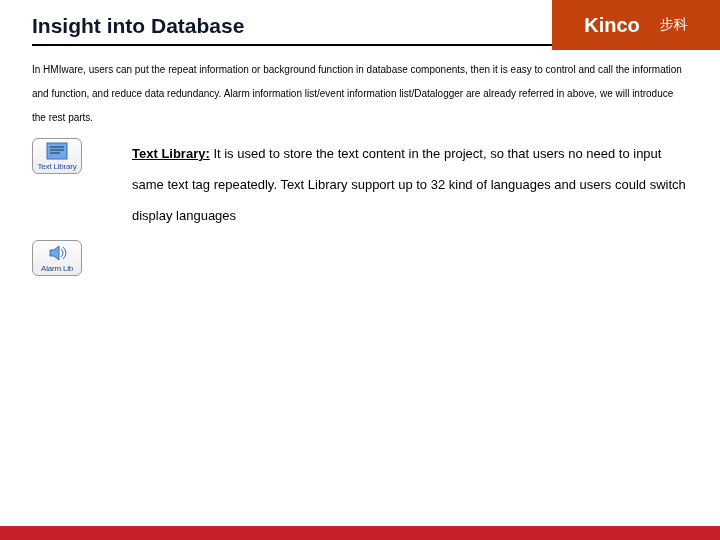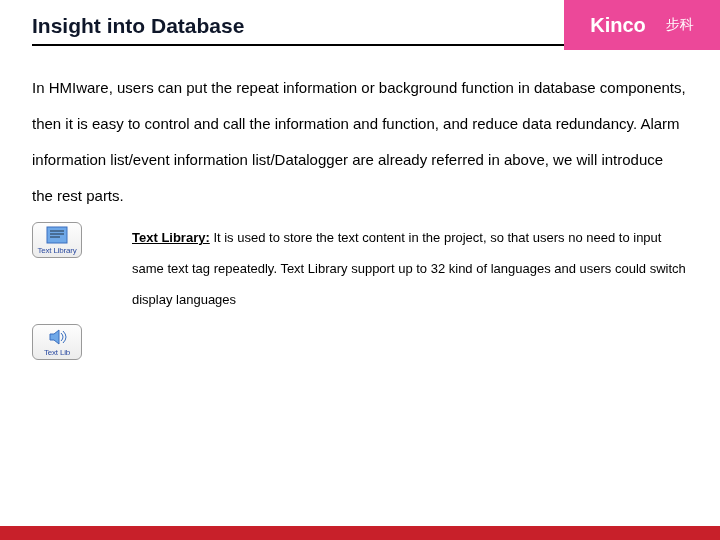--- a/index.html
+++ b/index.html
@@ -10,23 +10,23 @@
     background: #fff;
     font-family: Verdana, Arial, sans-serif;
     color: #000;
     position: relative;
     overflow: hidden;
   }
   .logo-band {
     position: absolute;
     top: 0;
     right: 0;
-    width: 156px;
+    width: 168px;
     height: 50px;
-    background: #ec4899;
+    background: #c2410c;
     color: #fff;
     display: flex;
     align-items: center;
     justify-content: center;
     font-weight: bold;
     font-size: 20px;
     font-family: Arial, sans-serif;
     text-align: right;
   }
   .logo-band .cn {
@@ -43,22 +43,22 @@
     color: #0f172a;
     font-family: Verdana, Arial, sans-serif;
   }
   .title-underline {
     margin-top: 6px;
     height: 2px;
     background: #000;
     width: 540px;
   }
   .intro {
-    padding: 24px 32px 0 32px;
-    font-size: 15px;
+    padding: 12px 32px 0 32px;
+    font-size: 10px;
     line-height: 2.4;
   }
   .items {
     padding: 8px 32px 0 32px;
   }
   .item {
     display: flex;
     align-items: flex-start;
     margin-bottom: 4px;
   }
@@ -137,19 +137,19 @@
   <div class="item">
   </div>
 
   <div class="item">
     <div class="icon">
       <svg width="26" height="20" viewBox="0 0 26 20">
         <polygon points="6,7 10,7 15,3 15,17 10,13 6,13" fill="#6fa8e8" stroke="#3a6fbf"></polygon>
         <path d="M17 6 Q21 10 17 14" fill="none" stroke="#3a6fbf" stroke-width="1"></path>
         <path d="M19 4 Q25 10 19 16" fill="none" stroke="#3a6fbf" stroke-width="1"></path>
       </svg>
-      <div class="icon-label">Text Lib</div>
+      <div class="icon-label">Alarm Lib</div>
     </div>
   </div>
 
 </div>
 
 <div class="footer-band"></div>
 
 </body></html>

